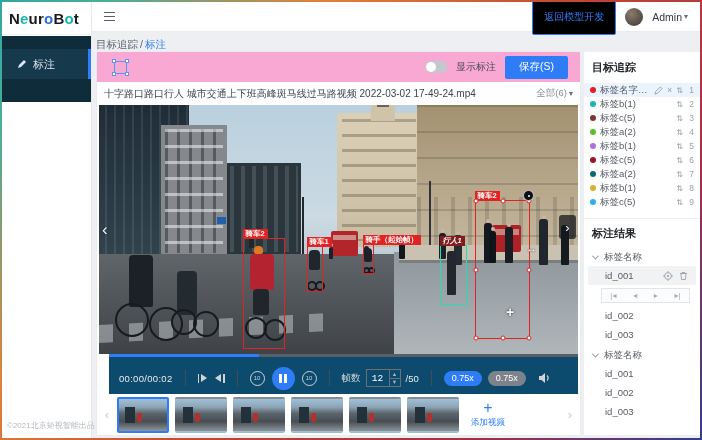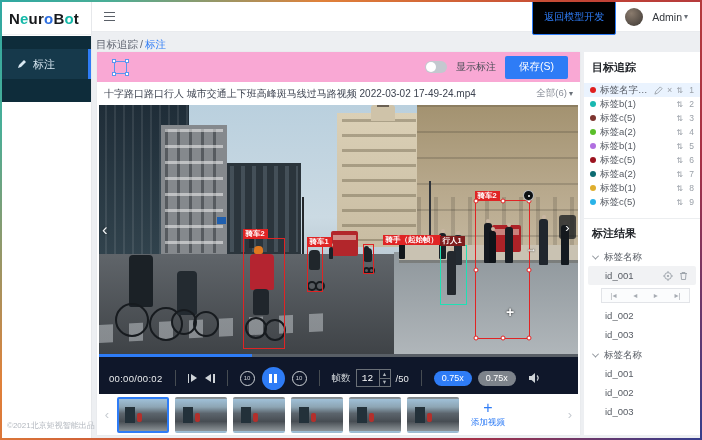--- a/index.html
+++ b/index.html
@@ -83,21 +83,21 @@
   .blabel{position:absolute;left:-1.5px;bottom:100%;color:#fff;font-size:7.5px;line-height:1;padding:1.5px 3px;white-space:nowrap;font-weight:bold}
   .handle{position:absolute;width:5px;height:5px;background:#fff;border:1px solid #d92b2b;border-radius:50%;transform:translate(-50%,-50%);z-index:6}
   .nav-chev-left{left:3px;top:115px;color:#f2f5f7;font-size:17px;z-index:7;text-shadow:0 0 3px rgba(0,0,0,.6);cursor:pointer}
   .nav-chev-right{right:2px;top:110px;width:17px;height:24px;background:rgba(20,24,28,.75);border-radius:3px;color:#fff;font-size:13px;display:flex;align-items:center;justify-content:center;z-index:7;cursor:pointer}
   .crosshair{z-index:8;color:#fff;font-size:14px;font-weight:bold;text-shadow:0 0 2px #000;line-height:1}
   .hresize{z-index:8;color:#fff;font-size:11px;text-shadow:0 0 2px #000;line-height:1}
   .movedot{z-index:8;width:11px;height:11px;border-radius:50%;background:#0c1014;border:1px solid rgba(255,255,255,.7)}
   .movedot:after{content:"";position:absolute;left:3.5px;top:3.5px;width:2px;height:2px;background:#fff;border-radius:50%}
 
   
-  .controls{position:absolute;top:302px;left:2px;right:2px;height:48px;background:#0f172a;display:flex;align-items:center;color:#d7dbdf;padding:0 10px}
+  .controls{position:absolute;top:302px;left:12px;right:2px;height:48px;background:#0c4a6e;display:flex;align-items:center;color:#d7dbdf;padding:0 10px}
   .progress{position:absolute;top:0;left:0;right:0;height:3px;background:#595f66}
   .progress-fill{height:100%;background:#2e7cf6}
   .time{font-size:9.5px;color:#e9ebed;letter-spacing:.3px}
   .csep{width:1px;height:16px;background:#464c52;margin:0 12px}
   .step{display:flex;align-items:center;gap:2px;cursor:pointer}
   .sbar{width:1.5px;height:9px;background:#cfd4d8}
   .tri-r{width:0;height:0;border-top:4px solid transparent;border-bottom:4px solid transparent;border-left:6px solid #cfd4d8}
   .tri-l{width:0;height:0;border-top:4px solid transparent;border-bottom:4px solid transparent;border-right:6px solid #cfd4d8}
   .skip{width:15px;height:15px;border:1.5px solid #cfd4d8;border-radius:50%;font-size:6px;display:flex;align-items:center;justify-content:center;color:#cfd4d8;cursor:pointer}
   .playbtn{width:23px;height:23px;border-radius:50%;background:#2e7cf6;display:flex;align-items:center;justify-content:center;gap:2.5px;cursor:pointer}
@@ -274,24 +274,24 @@
           <div class="person" style="left: 348px; top: 146px; width: 9px; height: 44px; background: rgb(35, 40, 46);"></div>
         </div>
       <div id="boxes-layer">
           <div class="bbox" style="left: 144px; top: 133px; width: 42px; height: 111px; border-color: rgb(224, 36, 36);">
             <span class="blabel" style="background: rgb(224, 36, 36);">骑车2</span>
           </div>
           <div class="bbox" style="left: 208px; top: 141px; width: 16px; height: 46px; border-color: rgb(224, 36, 36);">
             <span class="blabel" style="background: rgb(224, 36, 36);">骑车1</span>
           </div>
           <div class="bbox" style="left: 264px; top: 139px; width: 11px; height: 30px; border-color: rgb(224, 36, 36);">
-            <span class="blabel" style="background: rgb(224, 36, 36); margin-left: 20px;">骑手（起始帧）</span>
+            <span class="blabel" style="background: rgb(224, 36, 36);">骑手（起始帧）</span>
           </div>
           <div class="bbox" style="left: 341px; top: 140px; width: 27px; height: 60px; border-color: rgb(31, 224, 180);">
-            <span class="blabel" style="background: #7f1d1d;">行人1</span>
+            <span class="blabel" style="background: #7f1d1d; font-style: italic;">行人1</span>
           </div>
           <div class="bbox" style="left: 376px; top: 95px; width: 55px; height: 139px; border-color: rgb(224, 36, 36);">
             <span class="blabel" style="background: rgb(224, 36, 36);">骑车2</span>
             <span class="handle" style="left: 0%; top: 0%; border-color: rgb(224, 36, 36);"></span>
             <span class="handle" style="left: 50%; top: 0%; border-color: rgb(224, 36, 36);"></span>
             <span class="handle" style="left: 100%; top: 0%; border-color: rgb(224, 36, 36);"></span>
             <span class="handle" style="left: 0%; top: 50%; border-color: rgb(224, 36, 36);"></span>
             <span class="handle" style="left: 100%; top: 50%; border-color: rgb(224, 36, 36);"></span>
             <span class="handle" style="left: 0%; top: 100%; border-color: rgb(224, 36, 36);"></span>
             <span class="handle" style="left: 50%; top: 100%; border-color: rgb(224, 36, 36);"></span>

